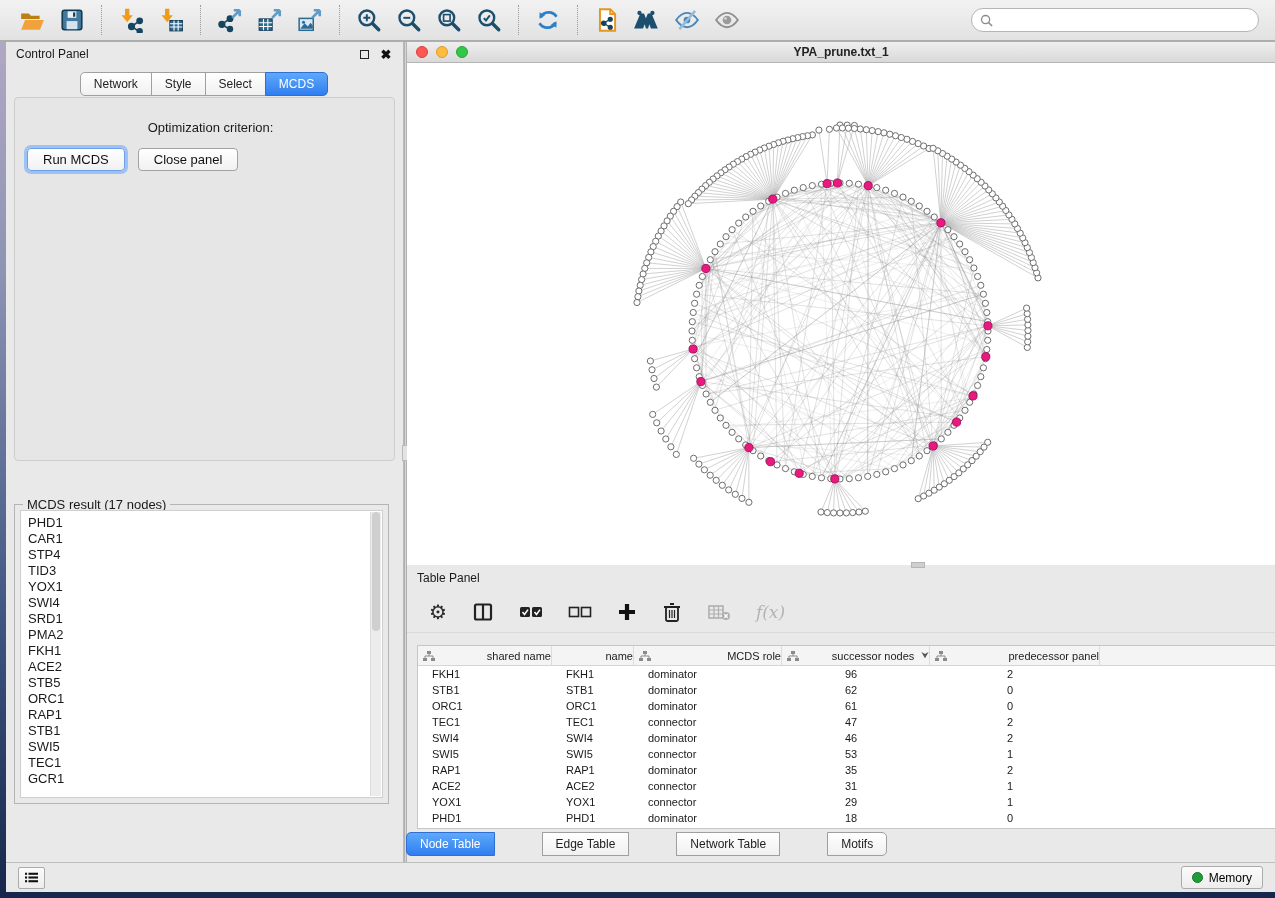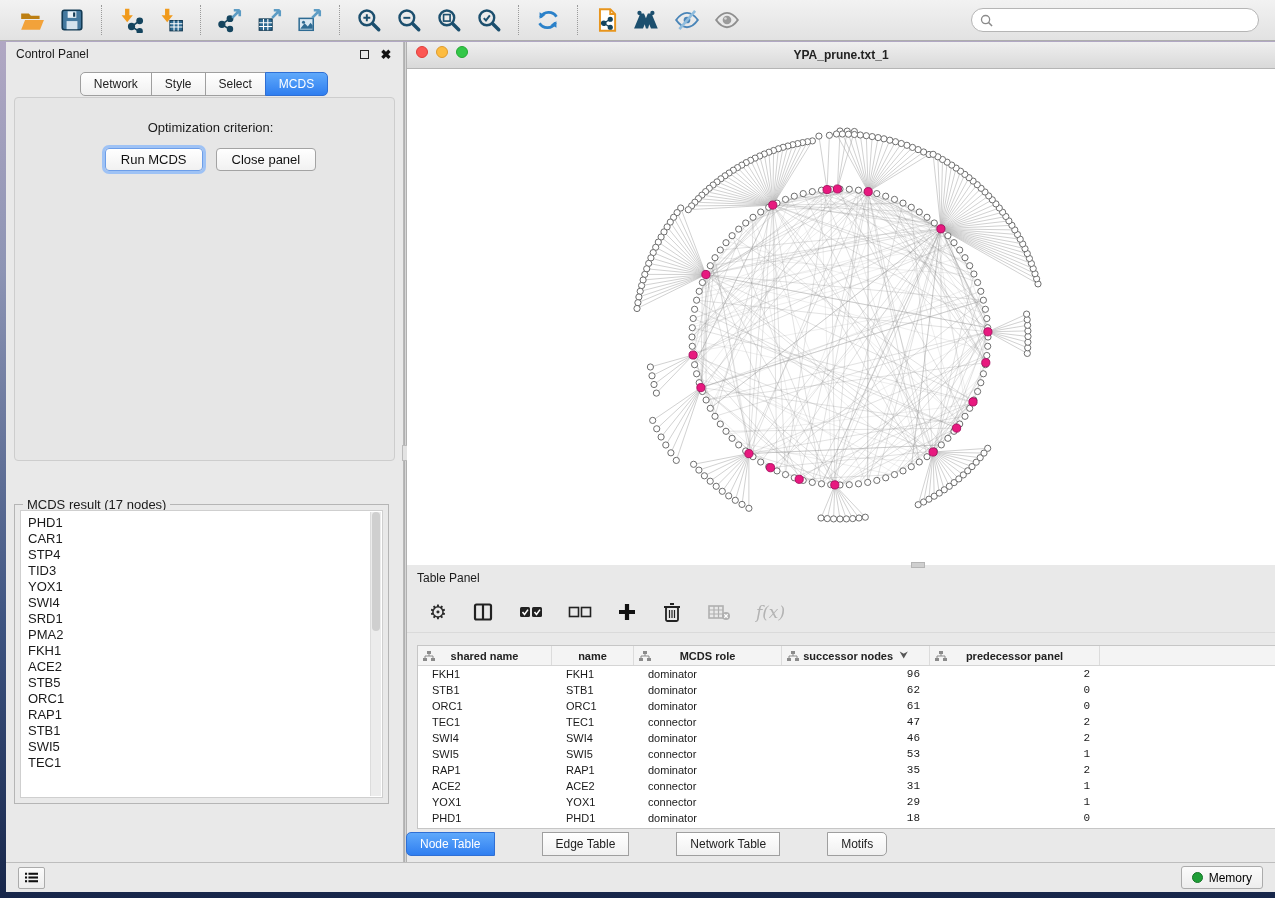--- a/index.html
+++ b/index.html
@@ -36,70 +36,70 @@
   .tab.active{background:linear-gradient(#5fa9fb,#2f7ef0);color:#fff;border-color:#2f6fd4;}
   .opt-panel{position:absolute;left:8px;right:8px;top:55px;height:364px;background:#e6e6e6;
              border:1px solid #cdcdcd;border-radius:4px;padding-left:12px;}
   .opt-label{text-align:center;font-size:13px;margin-top:22px;}
   .combo{width:314px;height:23px;margin:12px auto 0;background:#fff;border:1px solid #aeaeae;
          border-radius:4px;display:flex;align-items:center;cursor:pointer;position:relative;}
   .combo .val{flex:1;font-size:13px;padding:0 6px 0 9px;white-space:nowrap;}
   .combo .step{width:17px;height:19px;margin-right:1px;border-radius:3px;
          background:linear-gradient(#7db8fc,#3079ef);display:flex;flex-direction:column;
          align-items:center;justify-content:center;color:#fff;font-size:7px;line-height:6px;}
-  .btn-row{display:flex;justify-content:center;gap:13px;margin-top:13px;}
+  .btn-row{display:flex;justify-content:flex-start;gap:13px;margin-top:13px;}
   .pbtn{font-size:13px;padding:3px 15px;height:23px;background:linear-gradient(#ffffff,#f1f1f1);
         border:1px solid #a3a3a3;border-radius:4px;cursor:pointer;color:#111;
         font-family:"Liberation Sans",sans-serif;}
   .pbtn.focused{box-shadow:0 0 0 3px rgba(110,170,255,.6);border-color:#6d9ee8;}
   .result-box{position:absolute;left:8px;right:14px;top:462px;bottom:58px;
               border:1px solid #b5b5b5;padding-left:24px;}
   .result-legend{position:absolute;top:-8px;left:8px;background:#e9e9e9;padding:0 4px;font-size:13px;}
   .result-list{position:absolute;inset:5px;background:#fff;border:1px solid #cfcfcf;
                overflow:hidden;padding:4px 0 0 7px;}
   .result-list .item{font-size:13px;line-height:16px;}
   .rscroll{position:absolute;top:1px;bottom:1px;right:1px;width:11px;background:#ececec;
            border-left:1px solid #dcdcdc;}
   .rscroll .thumb{position:absolute;top:0;left:1px;right:1px;height:42%;background:#cfcfcf;border-radius:4px;}
   
   .vsplit{position:absolute;left:404px;top:42px;width:3px;height:820px;background:#d6d6d6;
           border-left:1px solid #b0b0b0;border-right:1px solid #b0b0b0;cursor:col-resize;}
   .vhandle{position:absolute;left:-3px;top:403px;width:8px;height:16px;background:#e3e3e3;
            border:1px solid #bbb;}
   
   .right{position:absolute;left:407px;top:42px;width:868px;height:820px;background:#e9e9e9;}
-  .net-title{height:27px;background:linear-gradient(#efefef,#d9d9d9);border-bottom:1px solid #b5b5b5;
+  .net-title{height:21px;background:linear-gradient(#efefef,#d9d9d9);border-bottom:1px solid #b5b5b5;
              position:relative;display:flex;align-items:center;justify-content:center;
              font-size:12px;font-weight:700;color:#222;}
   .lights{position:absolute;left:9px;top:4px;display:flex;gap:8px;}
   .light{width:12px;height:12px;border-radius:50%;}
   .net-canvas{height:503px;background:#fff;position:relative;overflow:hidden;}
   
   .tpanel{position:absolute;left:0;top:523px;width:1008px;height:297px;background:#e9e9e9;}
   .hsplit-handle{position:absolute;top:-3px;left:50%;width:14px;height:6px;background:#cfcfcf;
                  border:1px solid #b5b5b5;cursor:row-resize;}
   .tpanel .panel-head{height:26px;}
   .ttoolbar{height:42px;display:flex;align-items:center;padding:0 0 0 22px;gap:25px;
             border-bottom:1px solid #dadada;}
   .tt-btn{background:none;border:none;padding:0;cursor:pointer;display:flex;align-items:center;
           justify-content:center;height:26px;}
   .gear{font-size:20px;color:#2a2a2a;line-height:1;}
   .fx{font-family:"DejaVu Serif",serif;font-style:italic;font-size:17px;color:#b3b3b3;}
   .tablebox{position:absolute;left:10px;right:10px;top:80px;height:184px;background:#fff;
             border:1px solid #c6c6c6;}
   .thead{display:flex;height:20px;background:#f4f4f4;border-bottom:1px solid #d5d5d5;}
-  .th{position:relative;display:flex;align-items:center;justify-content:center;
-      font-size:11px;color:#222;border-right:1px solid #dcdcdc;font-weight:bold;}
+  .th{position:relative;display:flex;align-items:center;justify-content:flex-end;
+      font-size:11px;color:#222;border-right:1px solid #dcdcdc;}
   .th .tree{position:absolute;left:5px;top:5px;}
   .th .chev{margin-left:7px;font-size:9px;color:#555;}
   .rows{position:absolute;left:0;right:14px;top:20px;bottom:0;overflow:hidden;}
   .trow{display:flex;height:16px;align-items:center;}
   .td{font-size:11px;white-space:nowrap;}
   .td.t{padding-left:14px;}
-  .td.num{text-align:right;padding-right:10px;font-family:Liberation Mono, monospace;}
+  .td.num{text-align:center;padding-right:10px;}
   .c1{width:134px;}.c2{width:82px;}.c3{width:148px;}.c4{width:148px;}.c5{width:170px;}.cf{flex:1;border-right:none;}
   .tscroll{position:absolute;top:20px;bottom:0;right:0;width:14px;background:#f2f2f2;border-left:1px solid #ddd;}
   .tscroll .thumb{position:absolute;left:2px;right:2px;top:6px;height:86px;background:#c4c4c4;border-radius:6px;}
   .bottom-tabs{position:absolute;left:0;right:0;bottom:6px;display:flex;justify-content:flex-start;gap:48px;}
   
   .statusbar{position:absolute;left:6px;top:862px;width:1269px;height:30px;background:#e9e9e9;
              border-top:1px solid #bdbdbd;display:flex;align-items:center;padding:0 12px;}
   .sb-left{width:27px;height:22px;background:linear-gradient(#fbfbfb,#ededed);border:1px solid #ababab;
            border-radius:2px;display:flex;align-items:center;justify-content:center;cursor:pointer;}
   .memory{margin-left:auto;height:23px;background:linear-gradient(#fbfbfb,#ededed);
@@ -293,20 +293,21 @@
             <div class="item">SRD1</div>
             <div class="item">PMA2</div>
             <div class="item">FKH1</div>
             <div class="item">ACE2</div>
             <div class="item">STB5</div>
             <div class="item">ORC1</div>
             <div class="item">RAP1</div>
             <div class="item">STB1</div>
             <div class="item">SWI5</div>
             <div class="item">TEC1</div>
+            <div class="item">GCR1</div>
           </div>
         <div class="rscroll">
             <div class="thumb"></div>
           </div>
       </div>
     </div>
   </div>
 
   <div class="vsplit">
       <div class="vhandle"></div>

